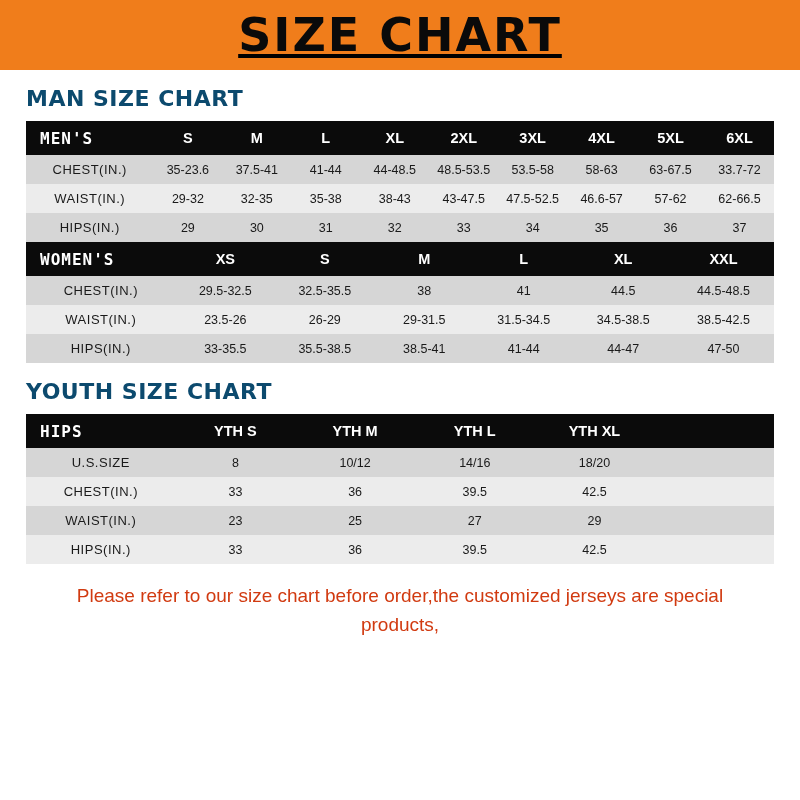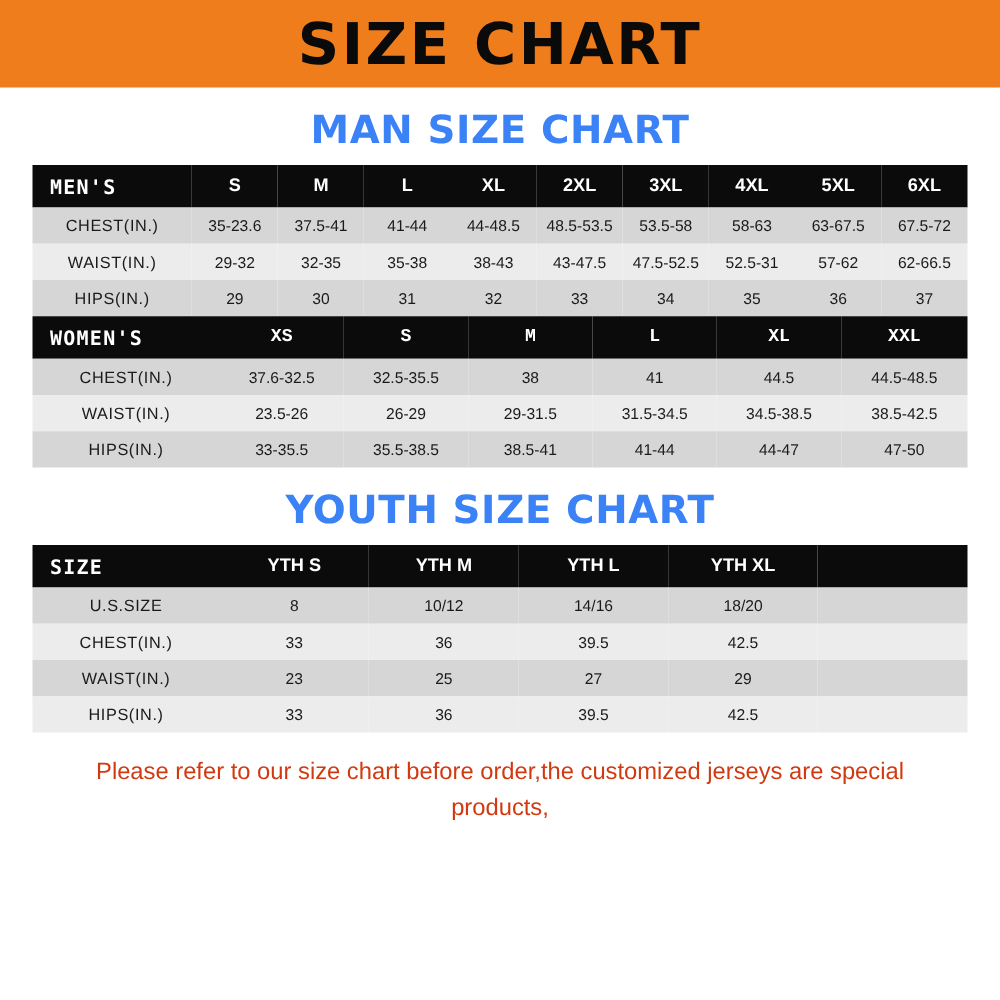--- a/index.html
+++ b/index.html
@@ -21,44 +21,44 @@
     background: #ffffff;
   }
   
   .banner {
     position: relative;
     height: 70px;
     background: #f07d1b;
     display: flex;
     align-items: center;
     justify-content: center;
+    text-decoration: underline;
   }
   .banner-title {
     font-family: "DejaVu Sans", sans-serif;
     font-weight: bold;
     font-size: 46px;
     letter-spacing: 2px;
     color: #0a0a0a;
     line-height: 1;
     text-align: center;
   }
   .content {
     padding: 0 26px;
     box-sizing: border-box;
   }
   .section {
     margin-top: 0;
   }
   .section-title {
-    text-align: center;
     font-family: "DejaVu Sans", sans-serif;
     font-weight: bold;
-    font-size: 31px;
+    font-size: 22px;
     letter-spacing: 0.5px;
-    color: #3b82f6;
+    color: #0c4a6e;
     margin: 16px 0 10px 0;
   }
   table.size-table {
     width: 100%;
     border-collapse: collapse;
     table-layout: fixed;
   }
   table.size-table td, table.size-table th {
     text-align: center;
     font-size: 12.5px;
@@ -89,21 +89,21 @@
   table.size-table tbody tr.even td {
     background: #ececec;
   }
   table.size-table tbody td.rowhead {
     font-weight: normal;
     letter-spacing: 0.5px;
     font-size: 13px;
     color: #1a1a1a;
   }
   
-  .women thead th { font-size: 15.5px; font-family: Liberation Mono, monospace; }
+  .women thead th { font-size: 15.5px; }
   .youth thead th { font-size: 15px; text-align: center; }
 
   .footer-note {
     margin-top: 18px;
     padding: 0 16px;
     text-align: center;
     color: #d13a10;
     font-size: 19px;
     line-height: 1.5;
     font-family: "Liberation Sans", sans-serif;
@@ -154,31 +154,31 @@
           <tr class="odd">
             <td class="rowhead">CHEST(IN.)</td>
             <td>35-23.6</td>
             <td>37.5-41</td>
             <td>41-44</td>
             <td>44-48.5</td>
             <td>48.5-53.5</td>
             <td>53.5-58</td>
             <td>58-63</td>
             <td>63-67.5</td>
-            <td>67.5-72</td>
+            <td>33.7-72</td>
           </tr>
           <tr class="even">
             <td class="rowhead">WAIST(IN.)</td>
             <td>29-32</td>
             <td>32-35</td>
             <td>35-38</td>
             <td>38-43</td>
             <td>43-47.5</td>
             <td>47.5-52.5</td>
-            <td>52.5-31</td>
+            <td>46.6-57</td>
             <td>57-62</td>
             <td>62-66.5</td>
           </tr>
           <tr class="odd">
             <td class="rowhead">HIPS(IN.)</td>
             <td>29</td>
             <td>30</td>
             <td>31</td>
             <td>32</td>
             <td>33</td>
@@ -209,21 +209,21 @@
             <th>S</th>
             <th>M</th>
             <th>L</th>
             <th>XL</th>
             <th>XXL</th>
           </tr>
         </thead>
         <tbody>
           <tr class="odd">
             <td class="rowhead">CHEST(IN.)</td>
-            <td>37.6-32.5</td>
+            <td>29.5-32.5</td>
             <td>32.5-35.5</td>
             <td>38</td>
             <td>41</td>
             <td>44.5</td>
             <td>44.5-48.5</td>
           </tr>
           <tr class="even">
             <td class="rowhead">WAIST(IN.)</td>
             <td>23.5-26</td>
             <td>26-29</td>
@@ -251,21 +251,21 @@
         <colgroup>
           <col style="width:20%">
           <col style="width:16%">
             <col style="width:16%">
             <col style="width:16%">
           <col style="width:16%">
             <col style="width:16%">
         </colgroup>
         <thead>
           <tr>
-            <th class="rowhead">SIZE</th>
+            <th class="rowhead">HIPS</th>
             <th>YTH S</th>
             <th>YTH M</th>
             <th>YTH L</th>
             <th>YTH XL</th>
             <th></th>
           </tr>
         </thead>
         <tbody>
           <tr class="odd">
             <td class="rowhead">U.S.SIZE</td>

